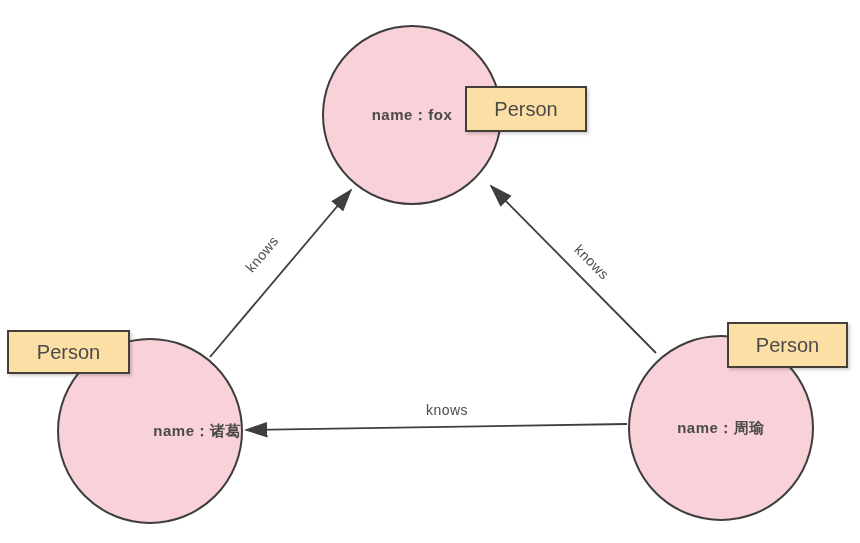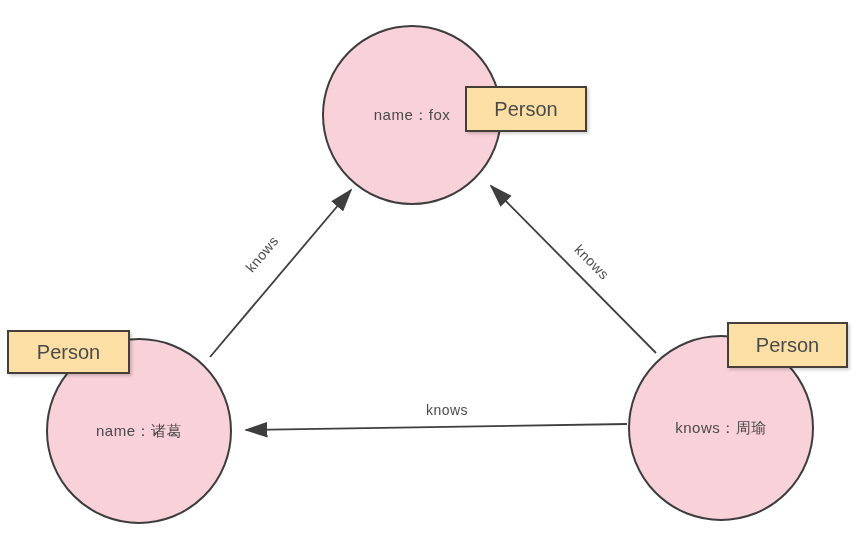--- a/index.html
+++ b/index.html
@@ -30,23 +30,24 @@
     box-sizing: border-box;
     display: flex;
     align-items: center;
     justify-content: center;
   }
   .node .node-text {
     font-size: 15px;
     color: #4a4a4a;
     letter-spacing: 0.5px;
     white-space: nowrap;
+    font-weight: bold;
   }
   .node-fox    { left: 322px; top: 25px;  width: 180px; height: 180px; }
-  .node-zhuge  { left: 46px;  top: 338px; width: 186px; height: 186px; }
+  .node-zhuge  { left: 57px;  top: 338px; width: 186px; height: 186px; justify-content: flex-end; }
   .node-zhouyu { left: 628px; top: 335px; width: 186px; height: 186px; }
 
   .person-label {
     position: absolute;
     background: #fbdfa4;
     border: 2px solid #453f37;
     box-sizing: border-box;
     display: flex;
     align-items: center;
     justify-content: center;
@@ -96,21 +97,21 @@
 
   <div class="node node-fox">
     <span class="node-text">name：fox</span>
   </div>
 
   <div class="node node-zhuge">
     <span class="node-text">name：诸葛</span>
   </div>
 
   <div class="node node-zhouyu">
-    <span class="node-text">knows：周瑜</span>
+    <span class="node-text">name：周瑜</span>
   </div>
 
   <div class="person-label label-fox">Person</div>
 
   <div class="person-label label-zhuge">Person</div>
 
   <div class="person-label label-zhouyu">Person</div>
 
   <div class="edge-label edge-label-1">knows</div>
 

